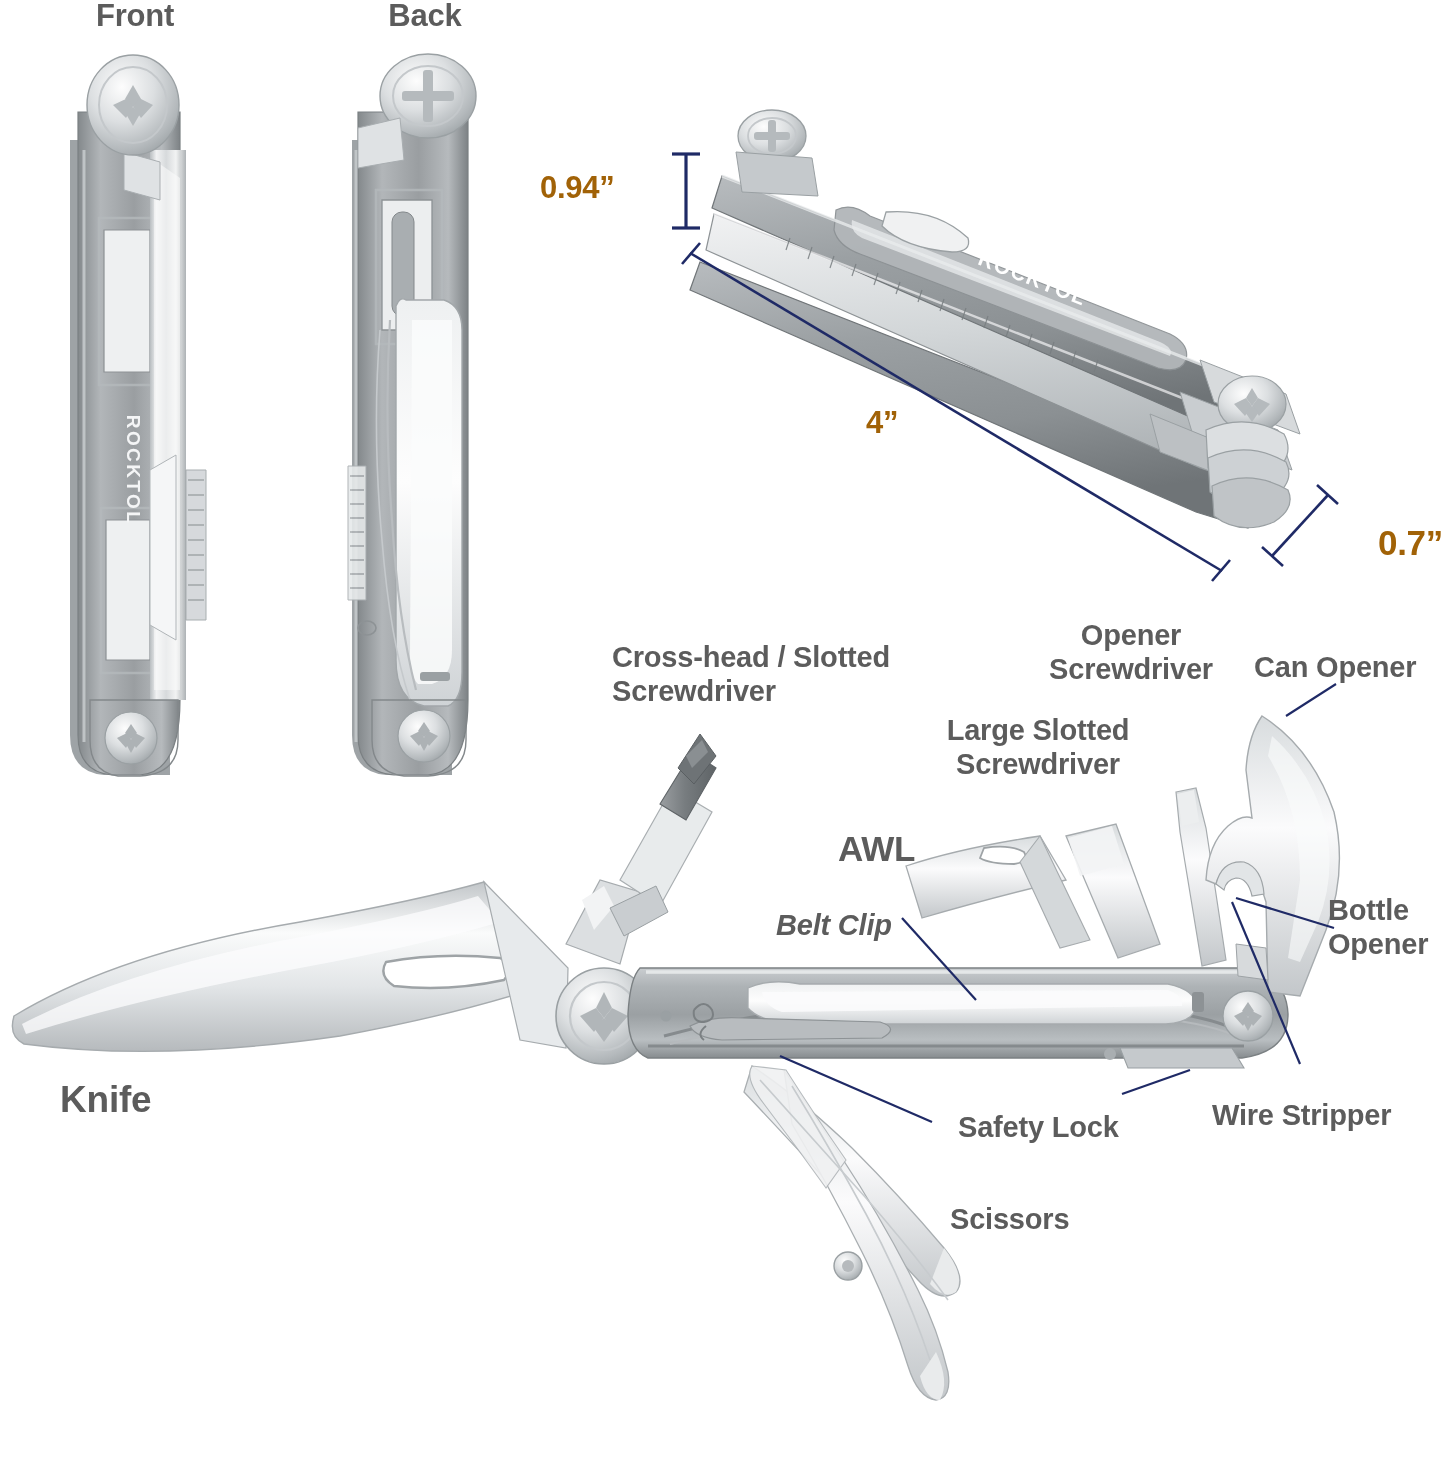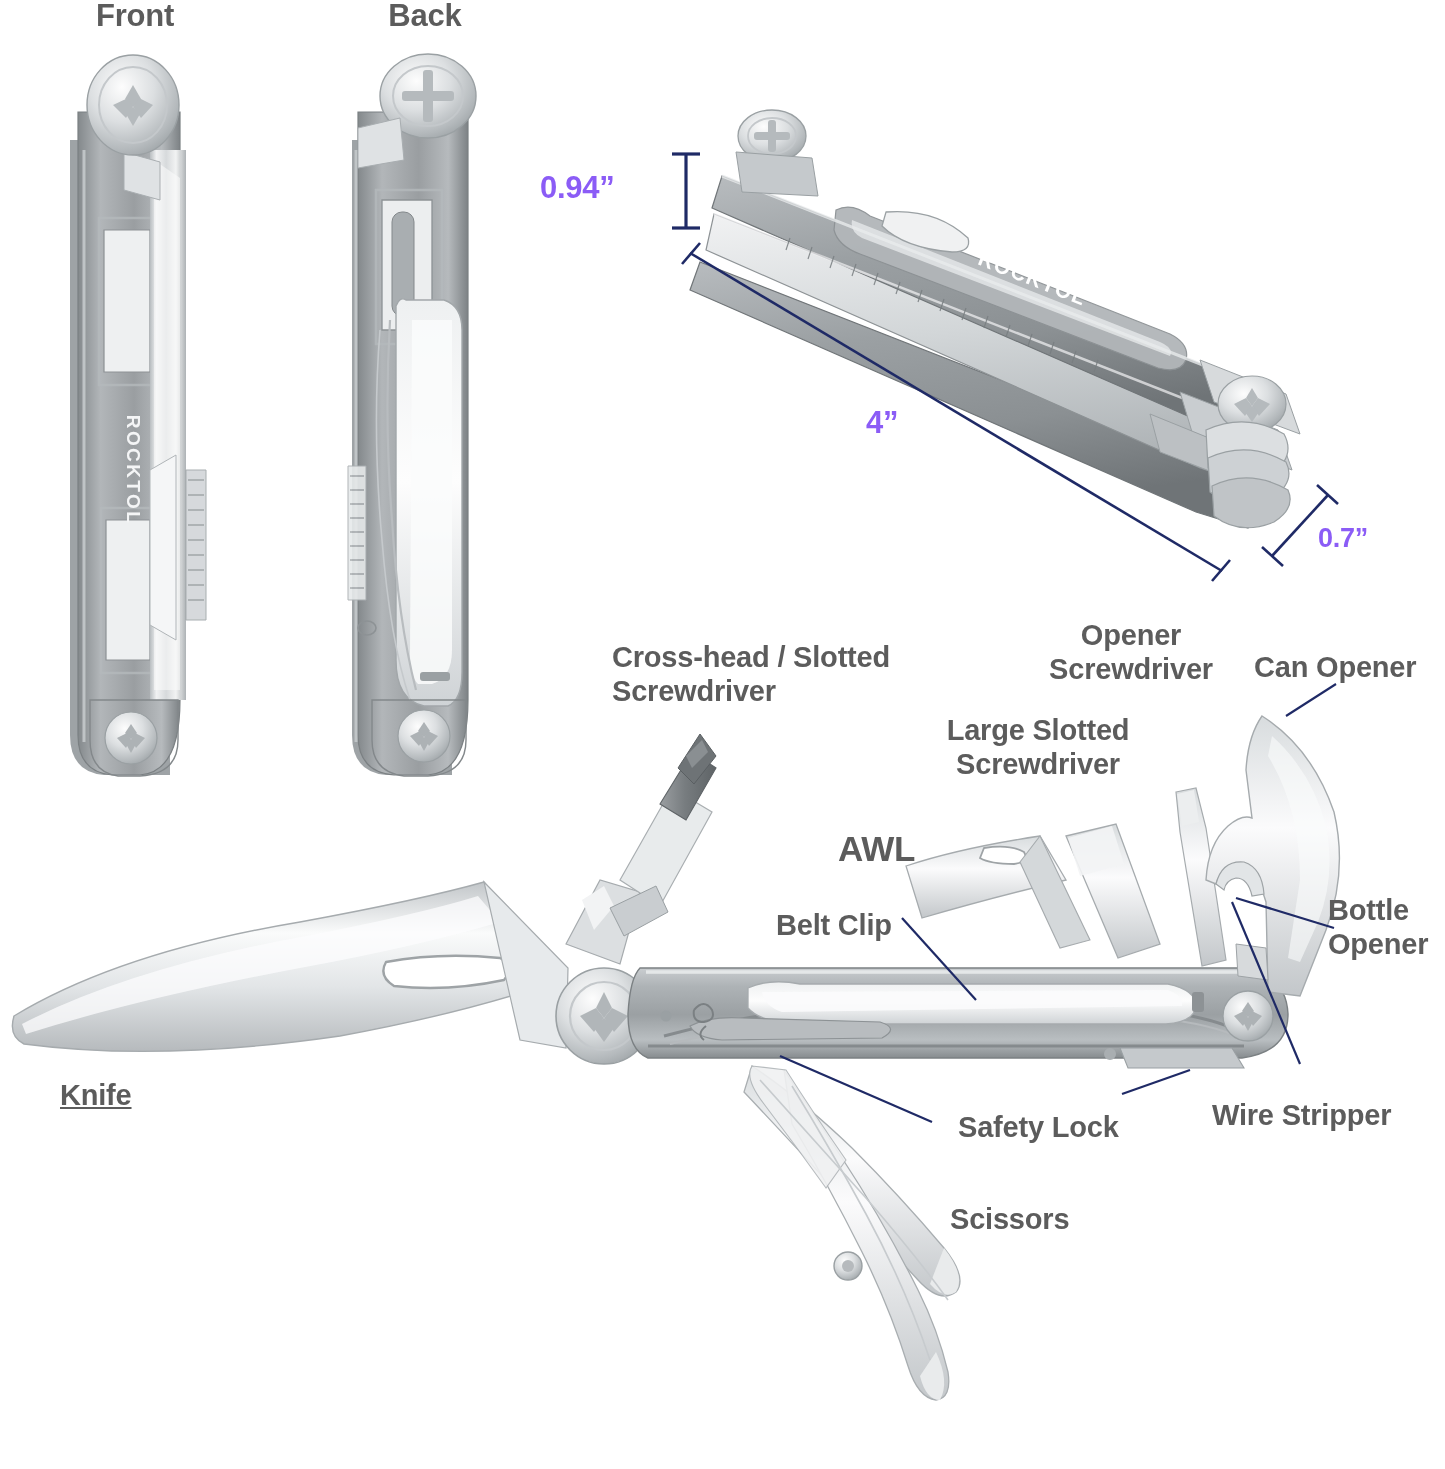--- a/index.html
+++ b/index.html
@@ -17,21 +17,21 @@
     position:absolute;
     color:#5c5c5c;
     font-weight:700;
     line-height:1.18;
     white-space:pre-line;
     letter-spacing:-0.2px;
   }
   .lbl.c{text-align:center;}
   .dim{
     position:absolute;
-    color:#8b5cf6;
+    color:#a16207;
     font-weight:700;
     letter-spacing:-0.3px;
   }
   svg.layer{position:absolute;left:0;top:0;width:1445px;height:1469px;pointer-events:none;}
 </style>
 </head>
 <body>
 
 <div id="stage">
 
@@ -419,41 +419,41 @@
 
       <path d="M916 1290 L948 1274" opacity="0"></path>
     </g>
   </svg>
 
   <div class="lbl c" style="left:40px;top:-2px;width:190px;font-size:31px;">Front</div>
   <div class="lbl c" style="left:330px;top:-2px;width:190px;font-size:31px;">Back</div>
 
   <div class="dim r" style="left:540px;top:170px;width:120px;font-size:31px;">0.94”</div>
   <div class="dim" style="left:866px;top:405px;font-size:31px;">4”</div>
-  <div class="dim" style="left:1318px;top:523px;font-size:27px;">0.7”</div>
+  <div class="dim" style="left:1378px;top:523px;font-size:35px;">0.7”</div>
 
   <div class="lbl" style="left:612px;top:640px;width:350px;font-size:29px;">Cross-head / Slotted
 Screwdriver</div>
 
   <div class="lbl" style="left:908px;top:713px;width:260px;font-size:29px;text-align:center;">Large Slotted
 Screwdriver</div>
 
   <div class="lbl c" style="left:1015px;top:618px;width:232px;font-size:29px;">Opener
 Screwdriver</div>
 
   <div class="lbl" style="left:1254px;top:650px;width:200px;font-size:29px;">Can Opener</div>
 
   <div class="lbl" style="left:1328px;top:893px;width:150px;font-size:29px;">Bottle
 Opener</div>
 
   <div class="lbl" style="left:838px;top:828px;width:140px;font-size:35px;">AWL</div>
 
-  <div class="lbl" style="left:776px;top:908px;width:180px;font-size:29px;">Belt Clip</div>
-
-  <div class="lbl" style="left:60px;top:1078px;width:160px;font-size:29px;text-decoration:underline;">Knife</div>
+  <div class="lbl" style="left:776px;top:908px;width:180px;font-size:29px;font-style:italic;">Belt Clip</div>
+
+  <div class="lbl" style="left:60px;top:1078px;width:160px;font-size:37px;">Knife</div>
 
   <div class="lbl" style="left:928px;top:1110px;width:220px;font-size:29px;margin-left:30px;">Safety Lock</div>
 
   <div class="lbl" style="left:1212px;top:1098px;width:240px;font-size:29px;">Wire Stripper</div>
 
   <div class="lbl" style="left:950px;top:1202px;width:180px;font-size:29px;">Scissors</div>
 
 </div>
 
 </body></html>

